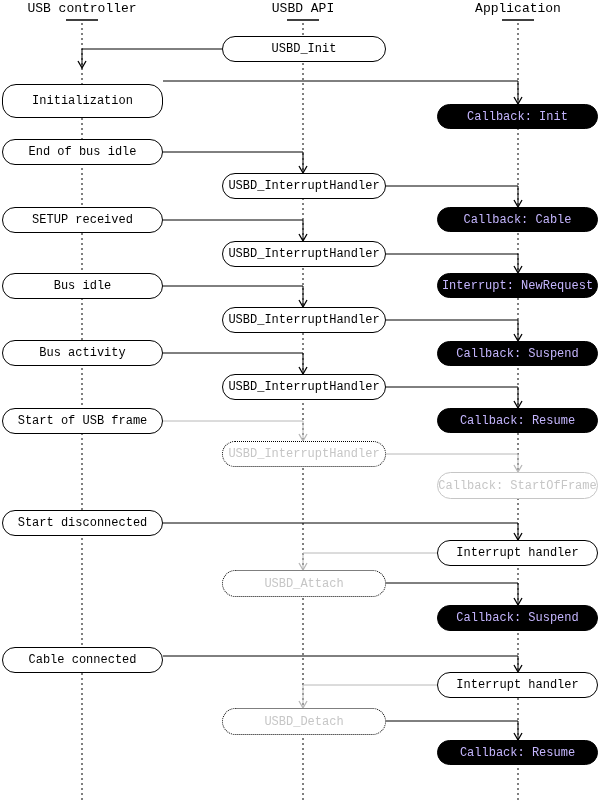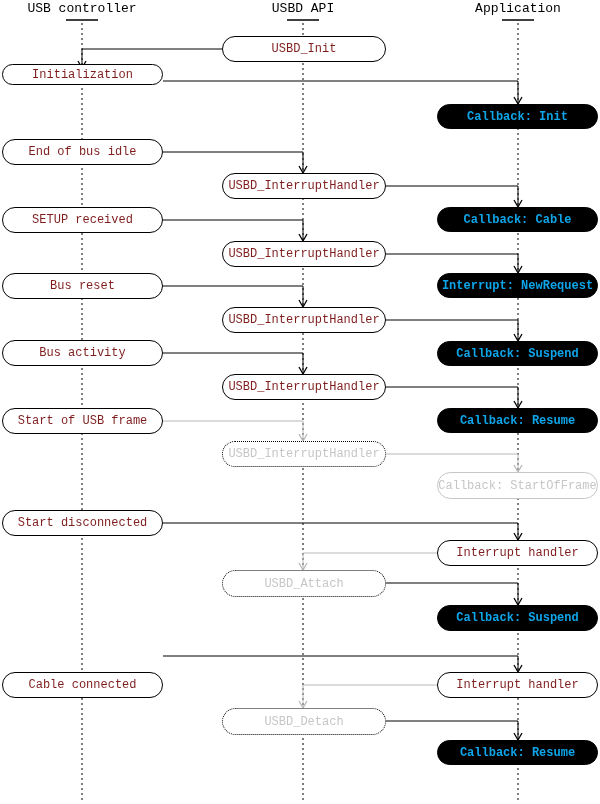--- a/index.html
+++ b/index.html
@@ -4,23 +4,23 @@
 <style>
   html,body{margin:0;padding:0;background:#ffffff;}
   body{width:600px;height:804px;position:relative;overflow:hidden;
        font-family:"Liberation Mono", monospace;}
   .stage{position:absolute;left:0;top:0;width:600px;height:804px;border-radius:19px;}
   svg.wires{position:absolute;left:0;top:0;}
   .col-header{position:absolute;top:1px;transform:translateX(-50%);
        font-size:13px;line-height:16px;color:#000;white-space:nowrap;}
   .node{position:absolute;box-sizing:border-box;display:flex;align-items:center;
        justify-content:center;border:1px solid #000;border-radius:14px;
-       background:#fff;font-size:12px;line-height:14px;color:#7f1d1d;
+       background:#fff;font-size:12px;line-height:14px;color:#000000;
        white-space:nowrap;overflow:hidden;}
-  .node.black{background:#000;color:#0ea5e9;border-color:#000;font-weight:bold;}
+  .node.black{background:#000;color:#c4b5fd;border-color:#000;}
   .node.dotted{border:1px dotted #000;color:#c6c6c6;}
   .node.grayout{border:1px solid #c6c6c6;color:#c6c6c6;}
   
   .colL{left:2px;width:161px;}
   .colM{left:222px;width:164px;}
   .colR{left:437px;width:161px;}
 </style>
 </head>
 <body>
 
@@ -63,46 +63,46 @@
     <polyline points="386,454 518,454 518,471" fill="none" stroke="#b8b8b8" stroke-width="1" marker-end="url(#arrG)"></polyline>
     <polyline points="437,553 303,553 303,569" fill="none" stroke="#b8b8b8" stroke-width="1" marker-end="url(#arrG)"></polyline>
     <polyline points="437,685 303,685 303,707" fill="none" stroke="#b8b8b8" stroke-width="1" marker-end="url(#arrG)"></polyline>
   </svg>
 
   <div class="col-header" style="left:82px">USB controller</div>
   <div class="col-header" style="left:303px">USBD API</div>
   <div class="col-header" style="left:518px">Application</div>
 
   <div class="node colM" style="top:36px;height:26px">USBD_Init</div>
-  <div class="node colL" style="top:64px;height:21px">Initialization</div>
+  <div class="node colL" style="top:84px;height:34px">Initialization</div>
   <div class="node colR black" style="top:104px;height:25px">Callback: Init</div>
 
   <div class="node colL" style="top:139px;height:26px">End of bus idle</div>
   <div class="node colM" style="top:173px;height:26px">USBD_InterruptHandler</div>
 
   <div class="node colL" style="top:207px;height:26px">SETUP received</div>
   <div class="node colR black" style="top:207px;height:25px">Callback: Cable</div>
   <div class="node colM" style="top:241px;height:26px">USBD_InterruptHandler</div>
 
-  <div class="node colL" style="top:273px;height:26px">Bus reset</div>
+  <div class="node colL" style="top:273px;height:26px">Bus idle</div>
   <div class="node colR black" style="top:273px;height:25px">Interrupt: NewRequest</div>
   <div class="node colM" style="top:307px;height:26px">USBD_InterruptHandler</div>
 
   <div class="node colL" style="top:340px;height:26px">Bus activity</div>
   <div class="node colR black" style="top:341px;height:25px">Callback: Suspend</div>
   <div class="node colM" style="top:374px;height:26px">USBD_InterruptHandler</div>
 
   <div class="node colL" style="top:408px;height:26px">Start of USB frame</div>
   <div class="node colR black" style="top:408px;height:25px">Callback: Resume</div>
   <div class="node colM dotted" style="top:441px;height:26px">USBD_InterruptHandler</div>
   <div class="node colR grayout" style="top:472px;height:27px">Callback: StartOfFrame</div>
 
   <div class="node colL" style="top:510px;height:26px">Start disconnected</div>
   <div class="node colR" style="top:540px;height:26px">Interrupt handler</div>
   <div class="node colM dotted" style="top:570px;height:27px">USBD_Attach</div>
   <div class="node colR black" style="top:605px;height:26px">Callback: Suspend</div>
 
-  <div class="node colL" style="top:672px;height:26px">Cable connected</div>
+  <div class="node colL" style="top:647px;height:26px">Cable connected</div>
   <div class="node colR" style="top:672px;height:26px">Interrupt handler</div>
   <div class="node colM dotted" style="top:708px;height:27px">USBD_Detach</div>
   <div class="node colR black" style="top:740px;height:25px">Callback: Resume</div>
 
 </div>
 
 </body></html>

